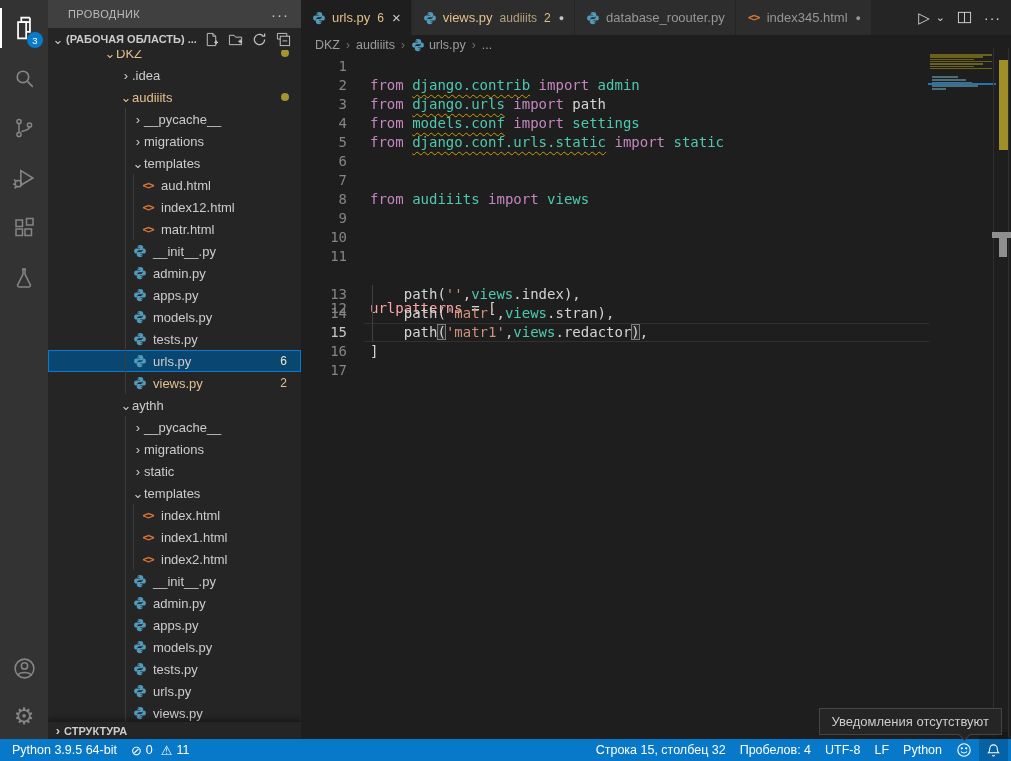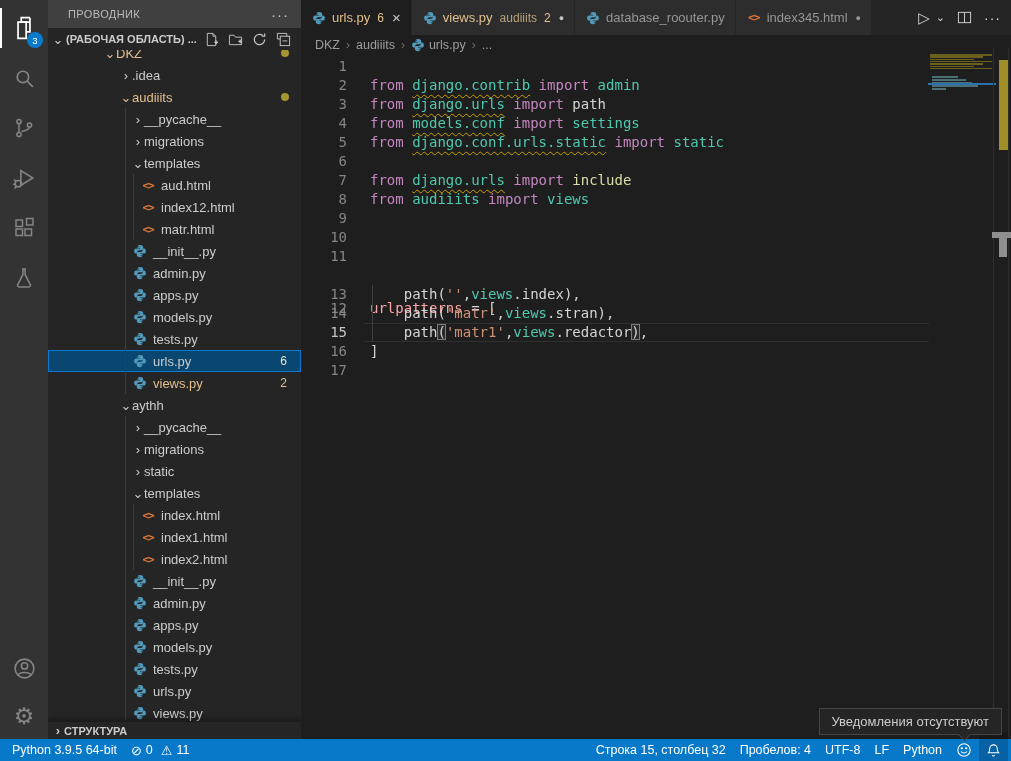--- a/index.html
+++ b/index.html
@@ -478,21 +478,21 @@
         <span class="bc-sep">›</span>
         <span>...</span>
       </div>
     <div id="code">
         <div class="cl" style="top: 2px;"><div class="ln">1</div><div class="ct"></div></div>
         <div class="cl" style="top: 21px;"><div class="ln">2</div><div class="ct"><span class="tok-k">from </span><span class="tok-m">django.contrib</span><span class="tok-k"> import </span><span class="tok-c">admin</span></div></div>
         <div class="cl" style="top: 40px;"><div class="ln">3</div><div class="ct"><span class="tok-k">from </span><span class="tok-m">django.urls</span><span class="tok-k"> import </span><span class="tok-t">path</span></div></div>
         <div class="cl" style="top: 59px;"><div class="ln">4</div><div class="ct"><span class="tok-k">from </span><span class="tok-m">models.conf</span><span class="tok-k"> import </span><span class="tok-c">settings</span></div></div>
         <div class="cl" style="top: 78px;"><div class="ln">5</div><div class="ct"><span class="tok-k">from </span><span class="tok-m">django.conf.urls.static</span><span class="tok-k"> import </span><span class="tok-c">static</span></div></div>
         <div class="cl" style="top: 97px;"><div class="ln">6</div></div>
-        <div class="cl" style="top: 116px;"><div class="ln">7</div><div class="ct"><span class="tok-k">from </span><span class="tok-m">django.urls</span><span class="tok-k"> import </span><span class="tok-f">include</span></div></div>
+        <div class="cl" style="top: 116px;"><div class="ln">7</div></div>
         <div class="cl" style="top: 135px;"><div class="ln">8</div><div class="ct"><span class="tok-k">from </span><span class="tok-c">audiiits</span><span class="tok-k"> import </span><span class="tok-c">views</span></div></div>
         <div class="cl" style="top: 154px;"><div class="ln">9</div><div class="ct"></div></div>
         <div class="cl" style="top: 173px;"><div class="ln">10</div><div class="ct"></div></div>
         <div class="cl" style="top: 192px;"><div class="ln">11</div><div class="ct"></div></div>
         <div class="cl" style="top: 211px; margin-top: 33px;"><div class="ln">12</div><div class="ct"><span class="tok-v">urlpatterns</span><span class="tok-t"> = [</span></div></div>
         <div class="cl" style="top: 230px;"><div class="ln">13</div><div class="ct"><span class="tok-t">    path(</span><span class="tok-s">''</span><span class="tok-t">,</span><span class="tok-c">views</span><span class="tok-t">.index),</span></div></div>
         <div class="cl" style="top: 249px;"><div class="ln">14</div><div class="ct"><span class="tok-t">    path(</span><span class="tok-s">'matr'</span><span class="tok-t">,</span><span class="tok-c">views</span><span class="tok-t">.stran),</span></div></div>
         <div class="cl cur" style="top: 268px;"><div class="cur-line-box"></div><div class="ln">15</div><div class="ct"><span class="tok-t">    path</span><span class="tok-b">(</span><span class="tok-s">'matr1'</span><span class="tok-t">,</span><span class="tok-c">views</span><span class="tok-t">.redactor</span><span class="tok-b">)</span><span class="tok-t">,</span></div></div>
         <div class="cl" style="top: 287px;"><div class="ln">16</div><div class="ct"><span class="tok-t">]</span></div></div>
         <div class="cl" style="top: 306px;"><div class="ln">17</div><div class="ct"></div></div>

